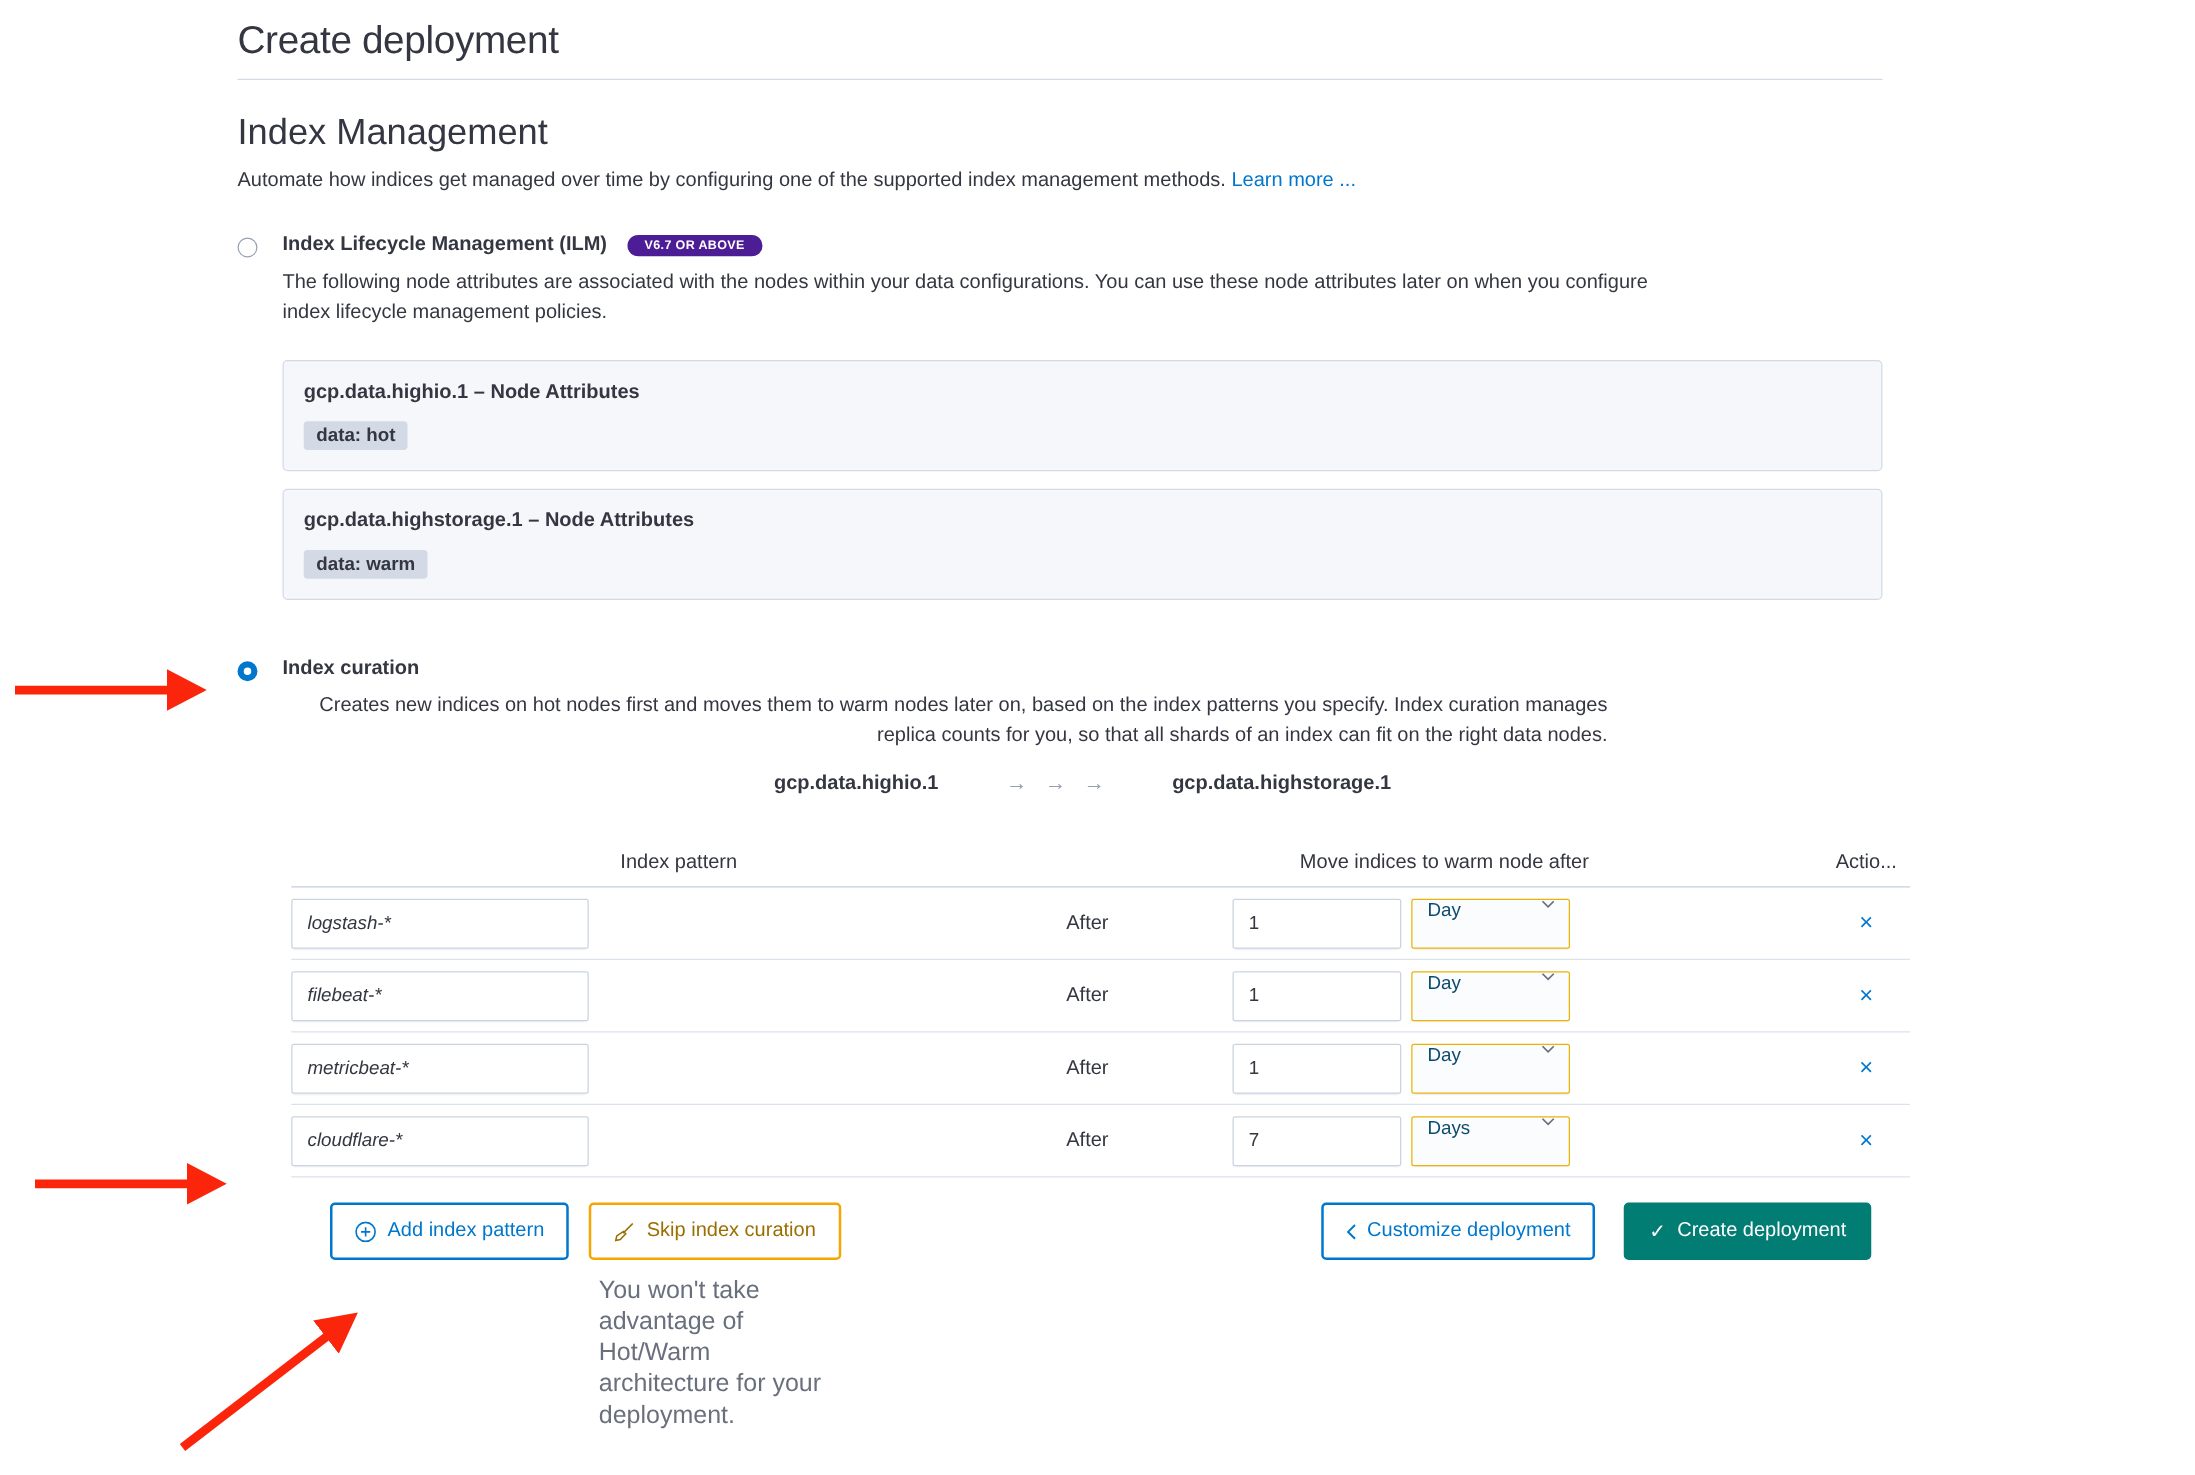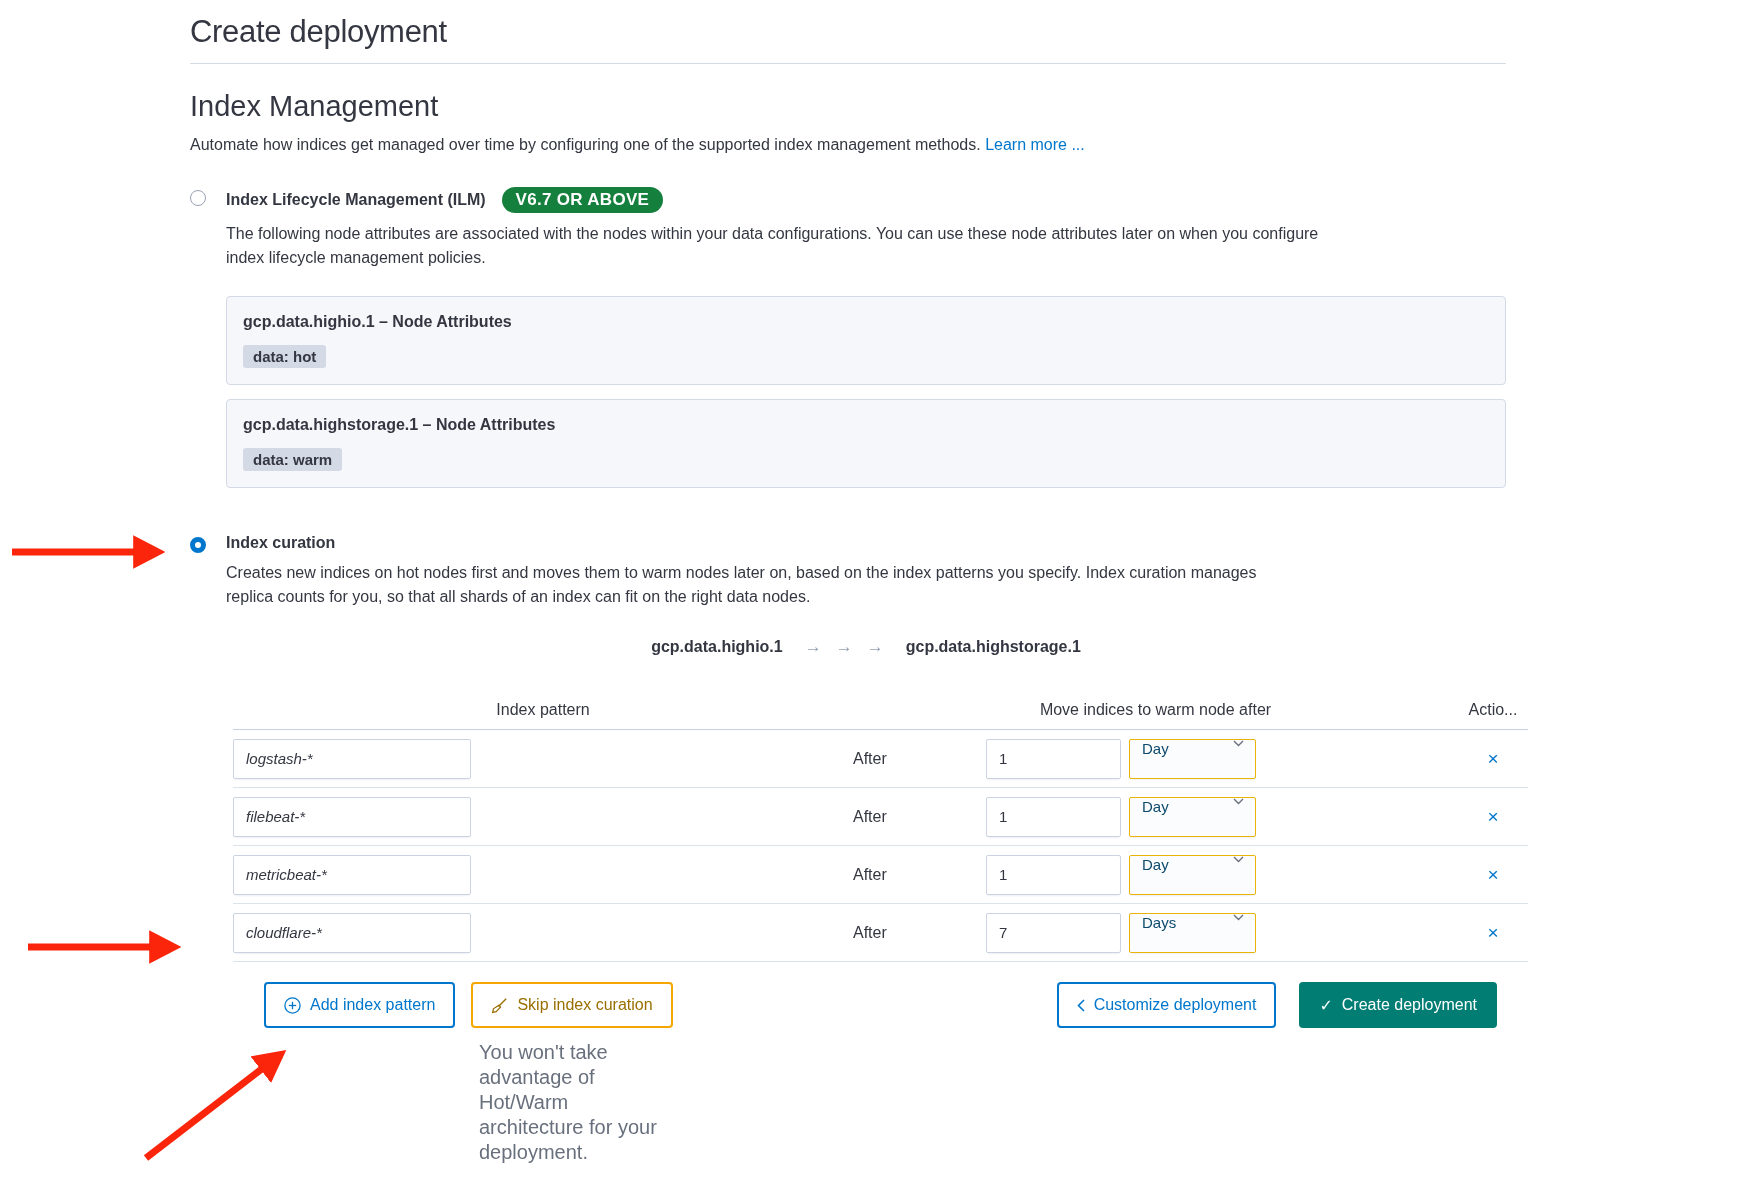--- a/index.html
+++ b/index.html
@@ -21,34 +21,34 @@
 
   .option { display:flex; }
   .option.ilm { margin-top:30px; }
   .option.curation { margin-top:46px; }
   .radio { flex:none; margin-top:3px; border-radius:50%; cursor:pointer; }
   .radio.unchecked { width:16px; height:16px; border:1px solid #98A2B3; background:#fff; }
   .radio.checked { width:16px; height:16px; border:5px solid #0077CC; background:#fff; }
   .option-body { margin-left:20px; flex:1; min-width:0; }
   .option-label-row { display:flex; align-items:center; gap:16px; }
   .option-label { font-size:16px; font-weight:700; color:#343741; }
-  .version-badge { background:#15803d; color:#fff; font-size:17px; font-weight:700;
+  .version-badge { background:#4c1d95; color:#fff; font-size:10px; font-weight:700;
     padding:3px 14px; border-radius:13px; letter-spacing:0.3px; white-space:nowrap; }
   .option-desc { margin-top:9px; font-size:16px; line-height:24px; color:#343741; }
   .ilm-desc { max-width:1110px; }
-  .curation-desc { max-width:1060px; }
+  .curation-desc { max-width:1060px;text-align:right; }
 
   .attr-panel { background:#F5F7FA; border:1px solid #D3DAE6; border-radius:4px;
     padding:16px; margin-top:26px; }
   .attr-panel + .attr-panel { margin-top:14px; }
   .attr-title { font-size:16px; font-weight:700; color:#343741; }
   .attr-badge { display:inline-block; margin-top:14px; background:#D3DAE6; color:#343741;
     font-size:15px; font-weight:600; padding:3px 10px; border-radius:3px; }
 
-  .flow-row { margin-top:28px; display:flex; justify-content:center; align-items:center; font-size:16px; }
+  .flow-row { margin-top:16px; display:flex; justify-content:center; align-items:center; font-size:16px;gap:32px; }
   .flow-node { font-weight:700; color:#343741; }
   .flow-arrows { display:flex; gap:14px; margin:0 22px; }
   .flow-arrow { color:#94A0B3; font-size:17px; }
 
   .curation-table { margin-left:7px; width:1295px; margin-top:36px; font-size:16px; }
   .t-header { display:grid; grid-template-columns:620px 1fr 70px; align-items:end;
     padding:8px 0 10px; border-bottom:1px solid #C6D0DE; font-weight:400; color:#343741;text-align:center; }
   .t-row { display:grid; grid-template-columns:620px 1fr 70px; align-items:center;
     height:58px; border-bottom:1px solid #DCE2EC; }
   .text-input { height:40px; border:1px solid #CBD3E2; border-radius:2px; background:#fff;

